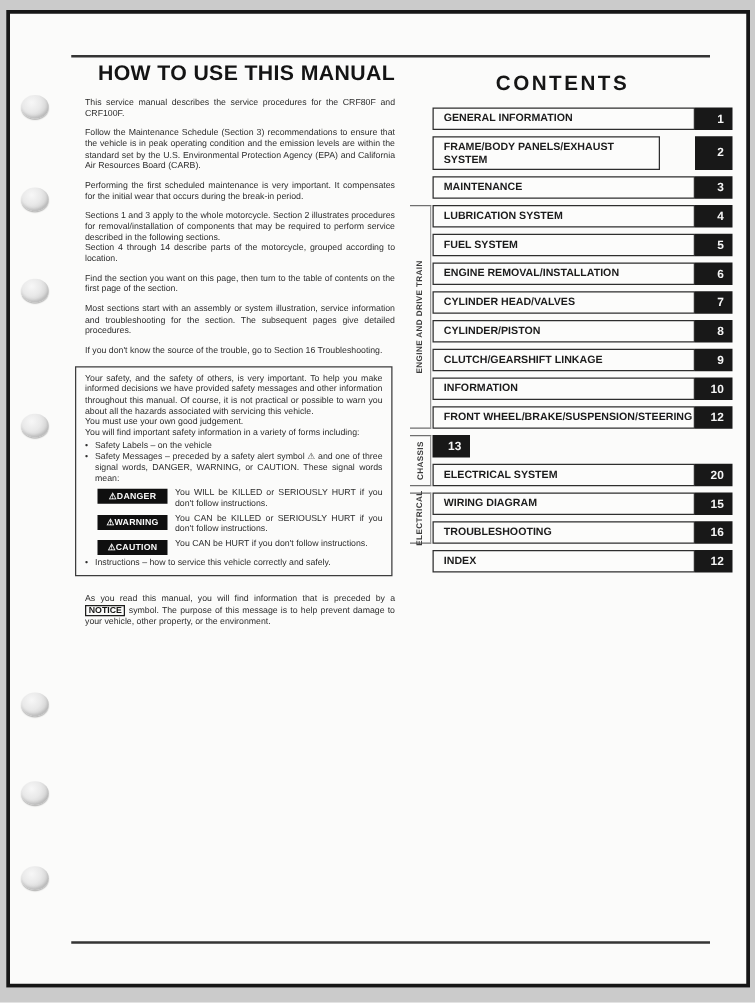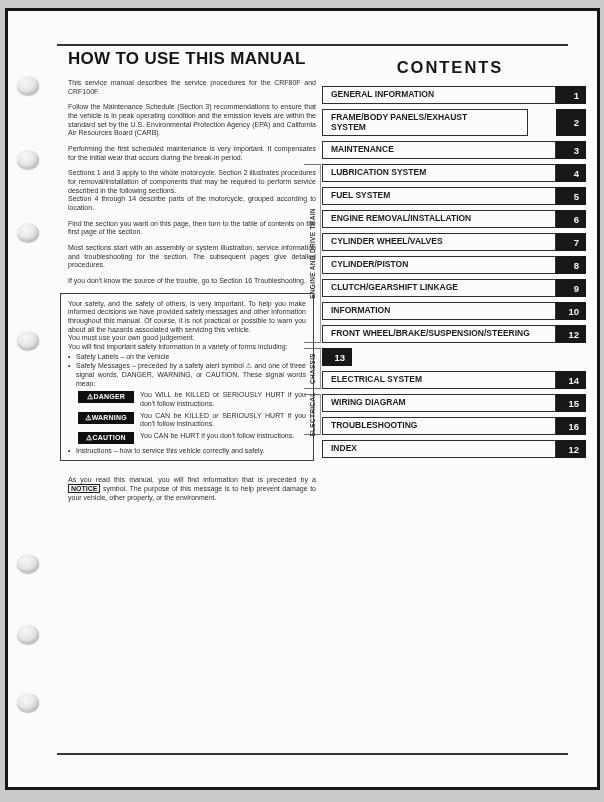--- a/index.html
+++ b/index.html
@@ -21,21 +21,21 @@
   .hole{
     position:absolute;left:9px;width:22px;height:19px;border-radius:50%;
     background:radial-gradient(circle at 38% 32%, #f7f7f7 0%, #e9e9e9 40%, #d2d2d2 70%, #bfbfbf 100%);
     box-shadow:0 1px 1px rgba(0,0,0,0.28), inset -1px -2px 2px rgba(0,0,0,0.10);
   }
 
   
   .left-col{position:absolute;left:60px;top:38px;width:248px;}
   .manual-title{
     font-size:17px;font-weight:bold;color:#141414;letter-spacing:0.3px;
-    margin:0 0 10px 0;white-space:nowrap;
+    margin:0 0 10px 0;white-space:nowrap;text-align:right;
   }
   .para{
     font-size:7px;line-height:1.24;color:#2d2d2d;text-align:justify;
     margin:0 0 7px 0;white-space:pre-line;
   }
 
   .safety-box{
     box-sizing:border-box;width:254px;margin:4px 0 0 -8px;
     border:1.5px solid #3d3d3d;padding:6px 7px 5px 7px;background:#fbfbfa;
   }
@@ -55,21 +55,21 @@
     border:1px solid #1d1d1d;font-weight:bold;color:#151515;
     padding:0 2px;white-space:nowrap;
   }
 
   
   .contents{position:absolute;left:306px;top:47px;width:272px;}
   .contents-title{
     text-align:center;font-size:16.5px;font-weight:bold;color:#161616;
     letter-spacing:2px;margin:0 0 9px 0;
   }
-  .toc{position:relative;margin-left:8px;}
+  .toc{position:relative;margin-left:32px;}
   .toc-row{display:flex;height:18px;margin-bottom:5px;}
   .toc-row.tall{height:27px;gap:28px;}
   .toc-label{
     flex:1;box-sizing:border-box;border:1.5px solid #2e2e2e;background:#fcfcfb;
     display:flex;align-items:center;padding-left:8px;
     font-size:8.5px;font-weight:bold;color:#1c1c1c;line-height:1.12;white-space:pre-line;
   }
   .toc-num{
     flex:0 0 30px;background:#181818;color:#f5f5f5;
     display:flex;align-items:center;justify-content:flex-end;
@@ -177,21 +177,21 @@
         </div>
         <div class="toc-row">
           <div class="toc-label">FUEL SYSTEM</div>
           <div class="toc-num">5</div>
         </div>
         <div class="toc-row">
           <div class="toc-label">ENGINE REMOVAL/INSTALLATION</div>
           <div class="toc-num">6</div>
         </div>
         <div class="toc-row">
-          <div class="toc-label">CYLINDER WHEEL/VALVES</div>
+          <div class="toc-label">CYLINDER HEAD/VALVES</div>
           <div class="toc-num">7</div>
         </div>
         <div class="toc-row">
           <div class="toc-label">CYLINDER/PISTON</div>
           <div class="toc-num">8</div>
         </div>
         <div class="toc-row">
           <div class="toc-label">CLUTCH/GEARSHIFT LINKAGE</div>
           <div class="toc-num">9</div>
         </div>
@@ -201,21 +201,21 @@
         </div>
         <div class="toc-row">
           <div class="toc-label">FRONT WHEEL/BRAKE/SUSPENSION/STEERING</div>
           <div class="toc-num">12</div>
         </div>
         <div class="toc-row">
           <div class="toc-num">13</div>
         </div>
         <div class="toc-row">
           <div class="toc-label">ELECTRICAL SYSTEM</div>
-          <div class="toc-num">14</div>
+          <div class="toc-num">20</div>
         </div>
         <div class="toc-row">
           <div class="toc-label">WIRING DIAGRAM</div>
           <div class="toc-num">15</div>
         </div>
         <div class="toc-row">
           <div class="toc-label">TROUBLESHOOTING</div>
           <div class="toc-num">16</div>
         </div>
         <div class="toc-row">

